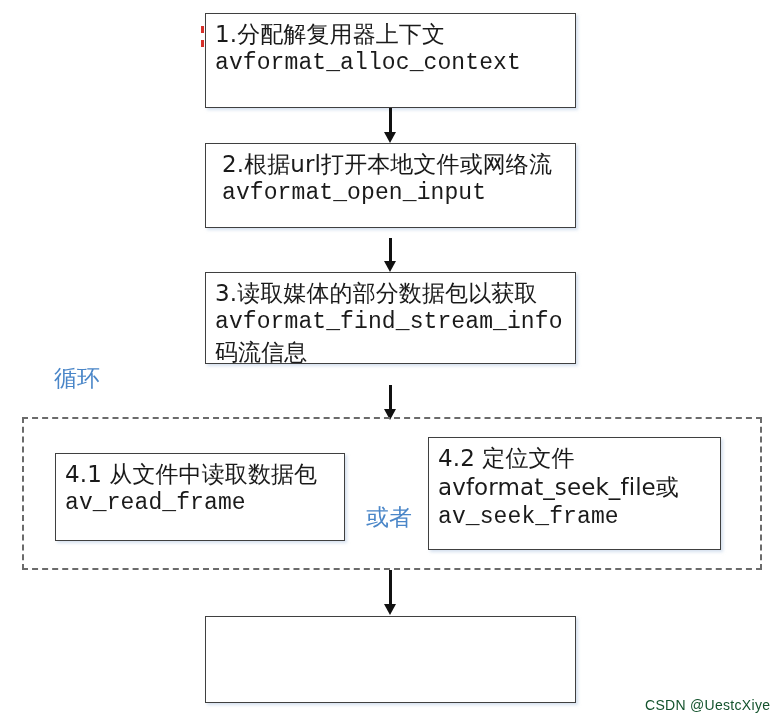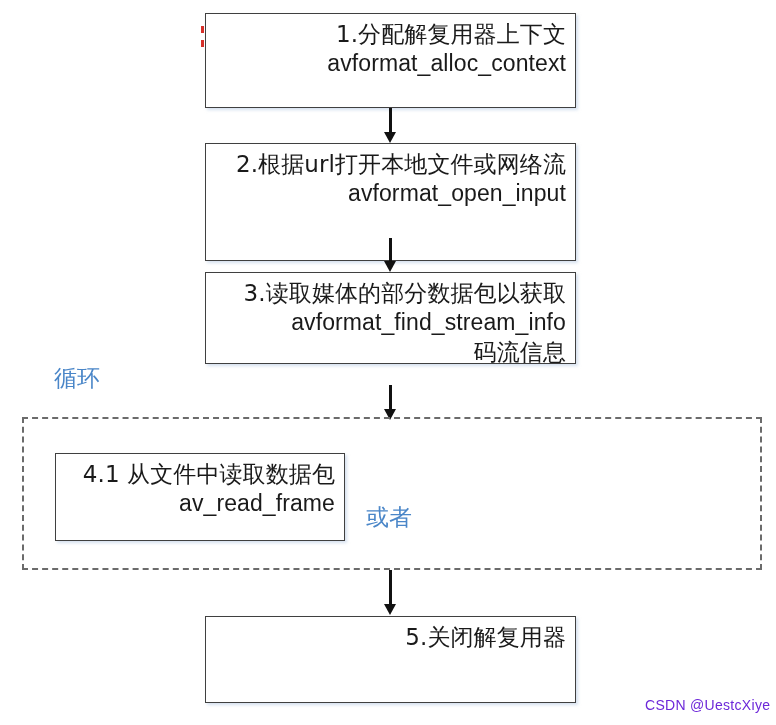--- a/index.html
+++ b/index.html
@@ -22,34 +22,33 @@
   .node {
     position: absolute;
     box-sizing: border-box;
     background: #ffffff;
     border: 1.6px solid #404040;
     box-shadow: 2px 2px 3px rgba(180, 200, 225, 0.55);
     padding: 6px 9px 4px 9px;
     display: flex;
     flex-direction: column;
     justify-content: flex-start;
-    align-items: flex-end;
   }
   .line {
     font-size: 23px;
     line-height: 1.28;
     color: #1a1a1a;
     white-space: nowrap;
     letter-spacing: 0.1px;
   }
   .line.cjk {
     font-family: "DejaVu Sans", "Liberation Sans", sans-serif;
   }
   .line.mono-ish {
-    font-family: Liberation Sans, sans-serif;
+    font-family: Liberation Mono, monospace;
   }
 
   
   .loop-box {
     position: absolute;
     box-sizing: border-box;
     border: 2.5px dashed #6b6b6b;
     background: transparent;
   }
 
@@ -81,21 +80,21 @@
     width: 0;
     height: 0;
     border-left: 6.5px solid transparent;
     border-right: 6.5px solid transparent;
     border-top: 11px solid #111111;
   }
 
   
   .watermark {
     position: absolute;
-    color: #6d28d9;
+    color: #14532d;
     font-size: 14px;
     font-family: "Liberation Sans", sans-serif;
     white-space: nowrap;
     letter-spacing: 0.3px;
   }
 
   
   .artifact {
     position: absolute;
     width: 3px;
@@ -113,21 +112,21 @@
   <div class="node" style="left:205px; top:13px; width:371px; height:95px;">
     <div class="line cjk">1.分配解复用器上下文</div>
     <div class="line mono-ish">avformat_alloc_context</div>
   </div>
 
   <div class="conn" style="left:389px; top:108px; height:35px;">
     <div class="conn-line" style="height:25px;"></div>
     <div class="conn-head" style="top:24px;"></div>
   </div>
 
-  <div class="node" style="left:205px; top:143px; width:371px; height:118px;padding-left:16px;">
+  <div class="node" style="left:205px; top:143px; width:371px; height:85px;padding-left:16px;">
     <div class="line cjk">2.根据url打开本地文件或网络流</div>
     <div class="line mono-ish">avformat_open_input</div>
   </div>
 
   <div class="conn" style="left:389px; top:238px; height:34px;">
     <div class="conn-line" style="height:24px;"></div>
     <div class="conn-head" style="top:23px;"></div>
   </div>
 
   <div class="node" style="left:205px; top:272px; width:371px; height:92px;">
@@ -145,25 +144,29 @@
 
   <div class="loop-box" style="left:22px; top:417px; width:740px; height:153px;"></div>
 
   <div class="node" style="left:55px; top:453px; width:290px; height:88px;">
     <div class="line cjk">4.1 从文件中读取数据包</div>
     <div class="line mono-ish">av_read_frame</div>
   </div>
 
   <div class="annot" style="left:366px; top:506px;">或者</div>
 
+  <div class="node" style="left:428px; top:437px; width:293px; height:113px;">
+    <div class="line cjk">4.2 定位文件</div>
+    <div class="line cjk">avformat_seek_file或</div>
+    <div class="line mono-ish">av_seek_frame</div>
+  </div>
 
   <div class="conn" style="left:389px; top:570px; height:46px;">
     <div class="conn-line" style="height:35px;"></div>
     <div class="conn-head" style="top:34px;"></div>
   </div>
 
   <div class="node" style="left:205px; top:616px; width:371px; height:87px;">
-    <div class="line cjk">5.关闭解复用器</div>
   </div>
 
   <div class="watermark" style="left:645px; top:697px;">CSDN @UestcXiye</div>
 
 </div>
 
 </body></html>

